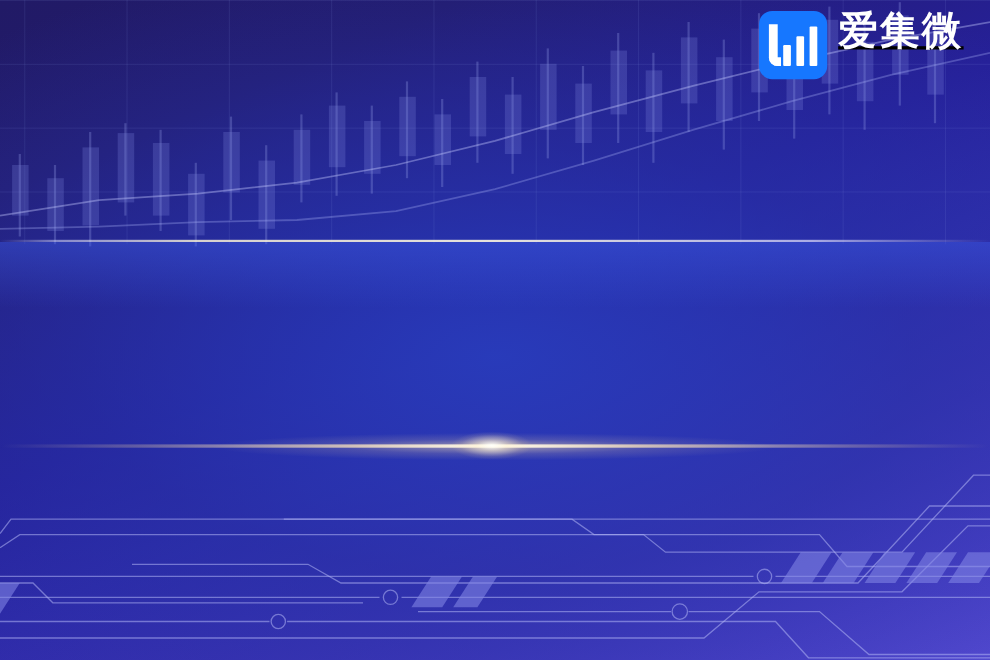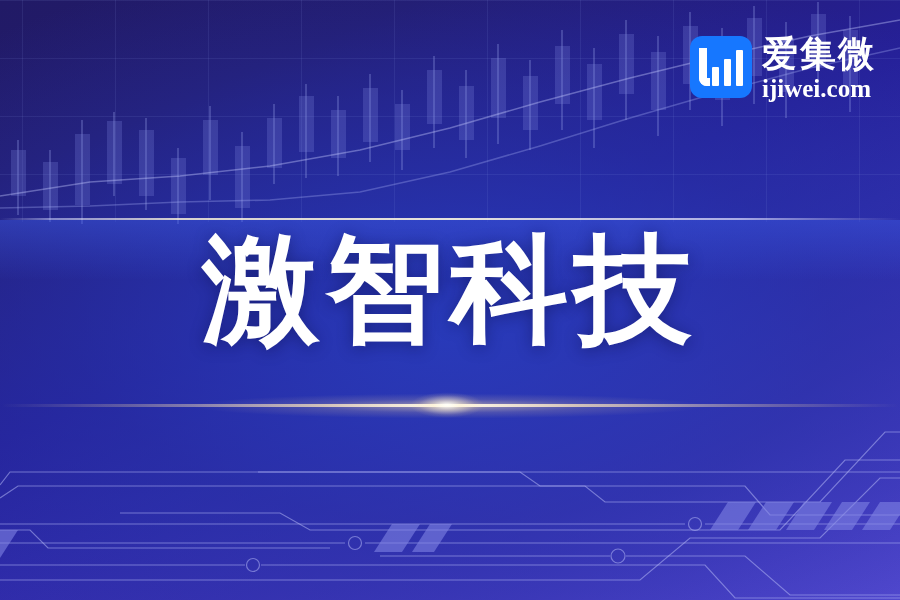--- a/index.html
+++ b/index.html
@@ -84,22 +84,22 @@
   .flare-core {
     position: absolute; left: 392px; top: 380px; width: 110px; height: 50px;
     background: radial-gradient(ellipse 46px 16px at 50% 50%, rgba(255,255,250,0.98) 0%, rgba(255,242,210,0.55) 30%, rgba(255,228,175,0.12) 62%, rgba(255,220,160,0) 80%);
   }
 
   
   .circuit { position: absolute; left: 0; top: 420px; width: 900px; height: 180px; }
 
   
   .brand {
-    position: absolute; top: 36px; right: 24px;
-    display: flex; flex-direction: column; align-items: flex-end;
+    position: absolute; top: 10px; right: 24px;
+    display: flex; flex-direction: column; align-items: flex-end; text-decoration: underline;
   }
   .brand-row { display: flex; align-items: flex-start; gap: 10px; }
   .logo-mark {
     width: 62px; height: 62px; border-radius: 12px;
     background: #1677ff;
     display: flex; align-items: flex-end; justify-content: center;
     padding-bottom: 12px; box-sizing: border-box;
   }
   .logo-bars { display: flex; align-items: flex-end; gap: 5px; height: 38px; }
   .logo-bars i { display: block; width: 7px; background: #ffffff; border-radius: 1px; }
@@ -324,20 +324,18 @@
       <div class="logo-mark">
         <div class="logo-bars">
           <span class="logo-j"></span>
           <i style="height:19px"></i>
           <i style="height:27px"></i>
           <i style="height:36px"></i>
         </div>
       </div>
       <div class="brand-text">
         <div class="brand-cn">爱集微</div>
-        <div class="brand-en">ijiwei.com</div>
       </div>
     </div>
   </div>
 
-  <div class="headline">激智科技</div>
 
 </div>
 
 </body></html>

